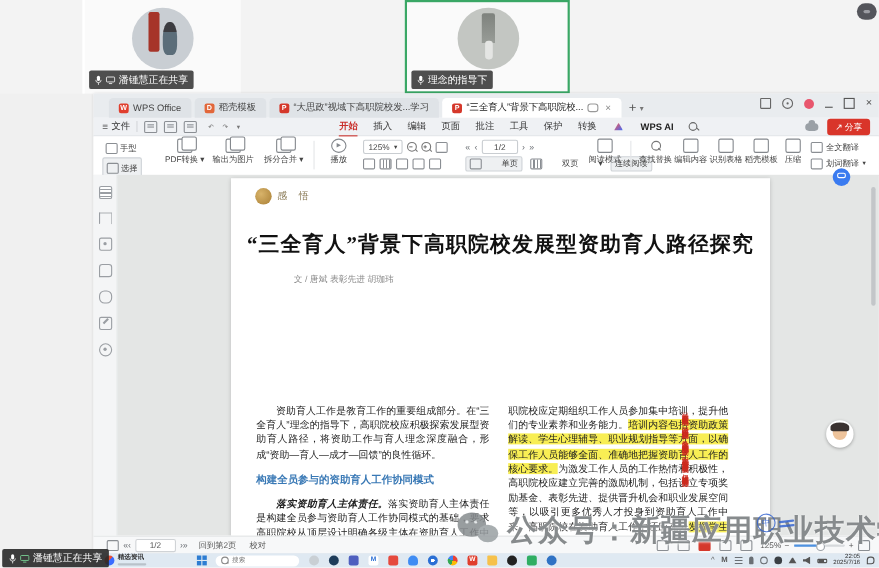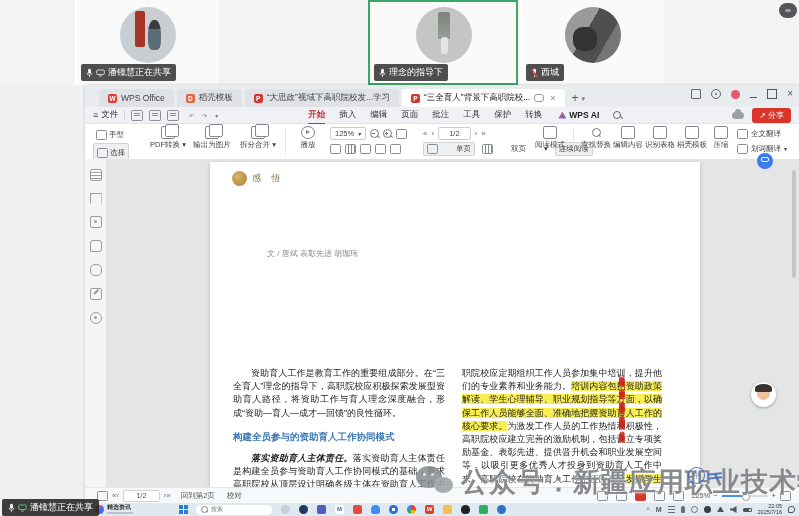--- a/index.html
+++ b/index.html
@@ -49,21 +49,21 @@
   .menurow{height:17px;background:#eff1f4;display:flex;align-items:center;font-size:8.5px;color:#333;padding:0 8px;box-sizing:border-box;border-bottom:1px solid #e2e4e7}
   .hamb{font-size:9px;color:#555;margin-right:3px}
   .vsep{width:1px;height:10px;background:#d4d6d9;margin:0 6px}
   .mi{width:10px;height:9px;border:1px solid #8b8f94;border-radius:1.5px;margin-right:6px;position:relative}
   .mi:after{content:"";position:absolute;left:2px;top:2px;right:2px;height:1px;background:#8b8f94;box-shadow:0 2px 0 #8b8f94}
   .mcaret{font-size:6px;color:#777;margin:0 4px}
   .menus{display:flex;gap:14px;margin-left:86px}
   .menus span{cursor:default}
   .menu-active{color:#c9302c;font-weight:bold;position:relative}
   .menu-active:after{content:"";position:absolute;left:0;right:0;bottom:-4px;height:2px;background:#c9302c}
-  .aibox{display:flex;align-items:center;gap:3px;margin-left:16px;font-weight:bold;color:#222}
+  .aibox{display:flex;align-items:center;gap:16px;margin-left:16px;font-weight:bold;color:#222}
   .tri{width:8px;height:7px;background:linear-gradient(135deg,#ff5a4e,#3b6cff);clip-path:polygon(50% 0,100% 100%,0 100%)}
   .srch{margin-left:14px;position:relative;width:9px;height:9px}
   .srch:before{content:"";position:absolute;left:0;top:0;width:6px;height:6px;border:1.2px solid #666;border-radius:50%}
   .srch:after{content:"";position:absolute;left:6.5px;top:6.5px;width:3px;height:1.2px;background:#666;transform:rotate(45deg)}
   .cloud{margin-left:auto;width:12px;height:7px;background:#9aa0a6;border-radius:6px;position:relative}
   .cloud:before{content:"";position:absolute;left:3px;top:-3px;width:6px;height:6px;background:#9aa0a6;border-radius:50%}
   .sharebtn{margin-left:8px;background:#d9352a;color:#fff;border:none;border-radius:3px;font-size:8px;padding:2px 7px;display:flex;align-items:center;gap:2px}
   
   .ribbon{position:relative;height:35px;background:#fff;border-bottom:1px solid #e3e3e3;font-size:7.5px;color:#444}
   .rg{position:absolute;top:2px}
@@ -177,31 +177,20 @@
     <div class="avatar av3"></div>
     <div class="badge">
       <svg class="micsvg" width="7" height="10" viewBox="0 0 10 14">
           <rect x="3" y="1" width="4" height="7" rx="2" fill="#fff"></rect>
           <path d="M1.5 6.5a3.5 3.5 0 0 0 7 0" stroke="#fff" fill="none"></path>
           <line x1="5" y1="10" x2="5" y2="13" stroke="#fff"></line>
         </svg>
       <span>理念的指导下</span>
     </div>
   </div>
-  <div class="tile" style="left:520px;width:144px">
-    <div class="avatar av4"></div>
-    <div class="badge">
-      <svg class="micsvg" width="7" height="10" viewBox="0 0 10 14">
-          <rect x="3" y="1" width="4" height="7" rx="2" fill="#fff"></rect>
-          <line x1="5" y1="10" x2="5" y2="13" stroke="#fff"></line>
-          <line x1="1" y1="1" x2="9" y2="13" stroke="#e0493c" stroke-width="2"></line>
-        </svg>
-      <span>西城</span>
-    </div>
-  </div>
 </div>
 <div class="corner"></div>
 
 <div class="wps">
 
   <div class="tabstrip">
     <div class="tab">
       <span class="applogo lw">W</span>
       <span>WPS Office</span>
     </div>
@@ -381,20 +370,21 @@
     <span class="sic pen"></span>
     <span class="sic dot" style="border-radius:50%"></span>
   </div>
 
   <div class="docarea">
     <div class="page">
       <div class="seal">
         <span class="sealdot"></span>
         <span class="sealtxt">感 悟</span>
       </div>
+      <div class="dtitle">“三全育人”背景下高职院校发展型资助育人路径探究</div>
       <div class="byline">文 / 唐斌 表彰先进 胡珈玮</div>
       <div class="colL">
         <p class="para">资助育人工作是教育工作的重要组成部分。在“三全育人”理念的指导下，高职院校应积极探索发展型资助育人路径，将资助工作与育人理念深度融合，形成“资助—育人—成才—回馈”的良性循环。</p>
         <div class="dhead">构建全员参与的资助育人工作协同模式</div>
         <p class="para"><span class="lead">落实资助育人主体责任。</span><span>落实资助育人主体责任是构建全员参与资助育人工作协同模式的基础，要求高职院校从顶层设计明确各级主体在资助育人工作中的职责。</span></p>
       </div>
       <div class="colR">
         <p class="para" style="text-indent:0"><span>职院校应定期组织工作人员参加集中培训，提升他们的专业素养和业务能力。</span><span class="hl">培训内容包括资助政策解读、学生心理辅导、职业规划指导等方面，以确保工作人员能够全面、准确地把握资助育人工作的核心要求。</span><span>为激发工作人员的工作热情和积极性，高职院校应建立完善的激励机制，包括设立专项奖励基金、表彰先进、提供晋升机会和职业发展空间等，以吸引更多优秀人才投身到资助育人工作中来。高职院校在资助育人工作中还应充分</span><span class="hl">发挥学生个体</span></p>
       </div>
       <div class="rednote">目前资助育人队伍力量薄弱，同时还负责很多其他工作，导致资助人不能够全身心干好资助，对于资助工作的创新发展上很难有突破，仅是维持好资助表象的业务</div>

